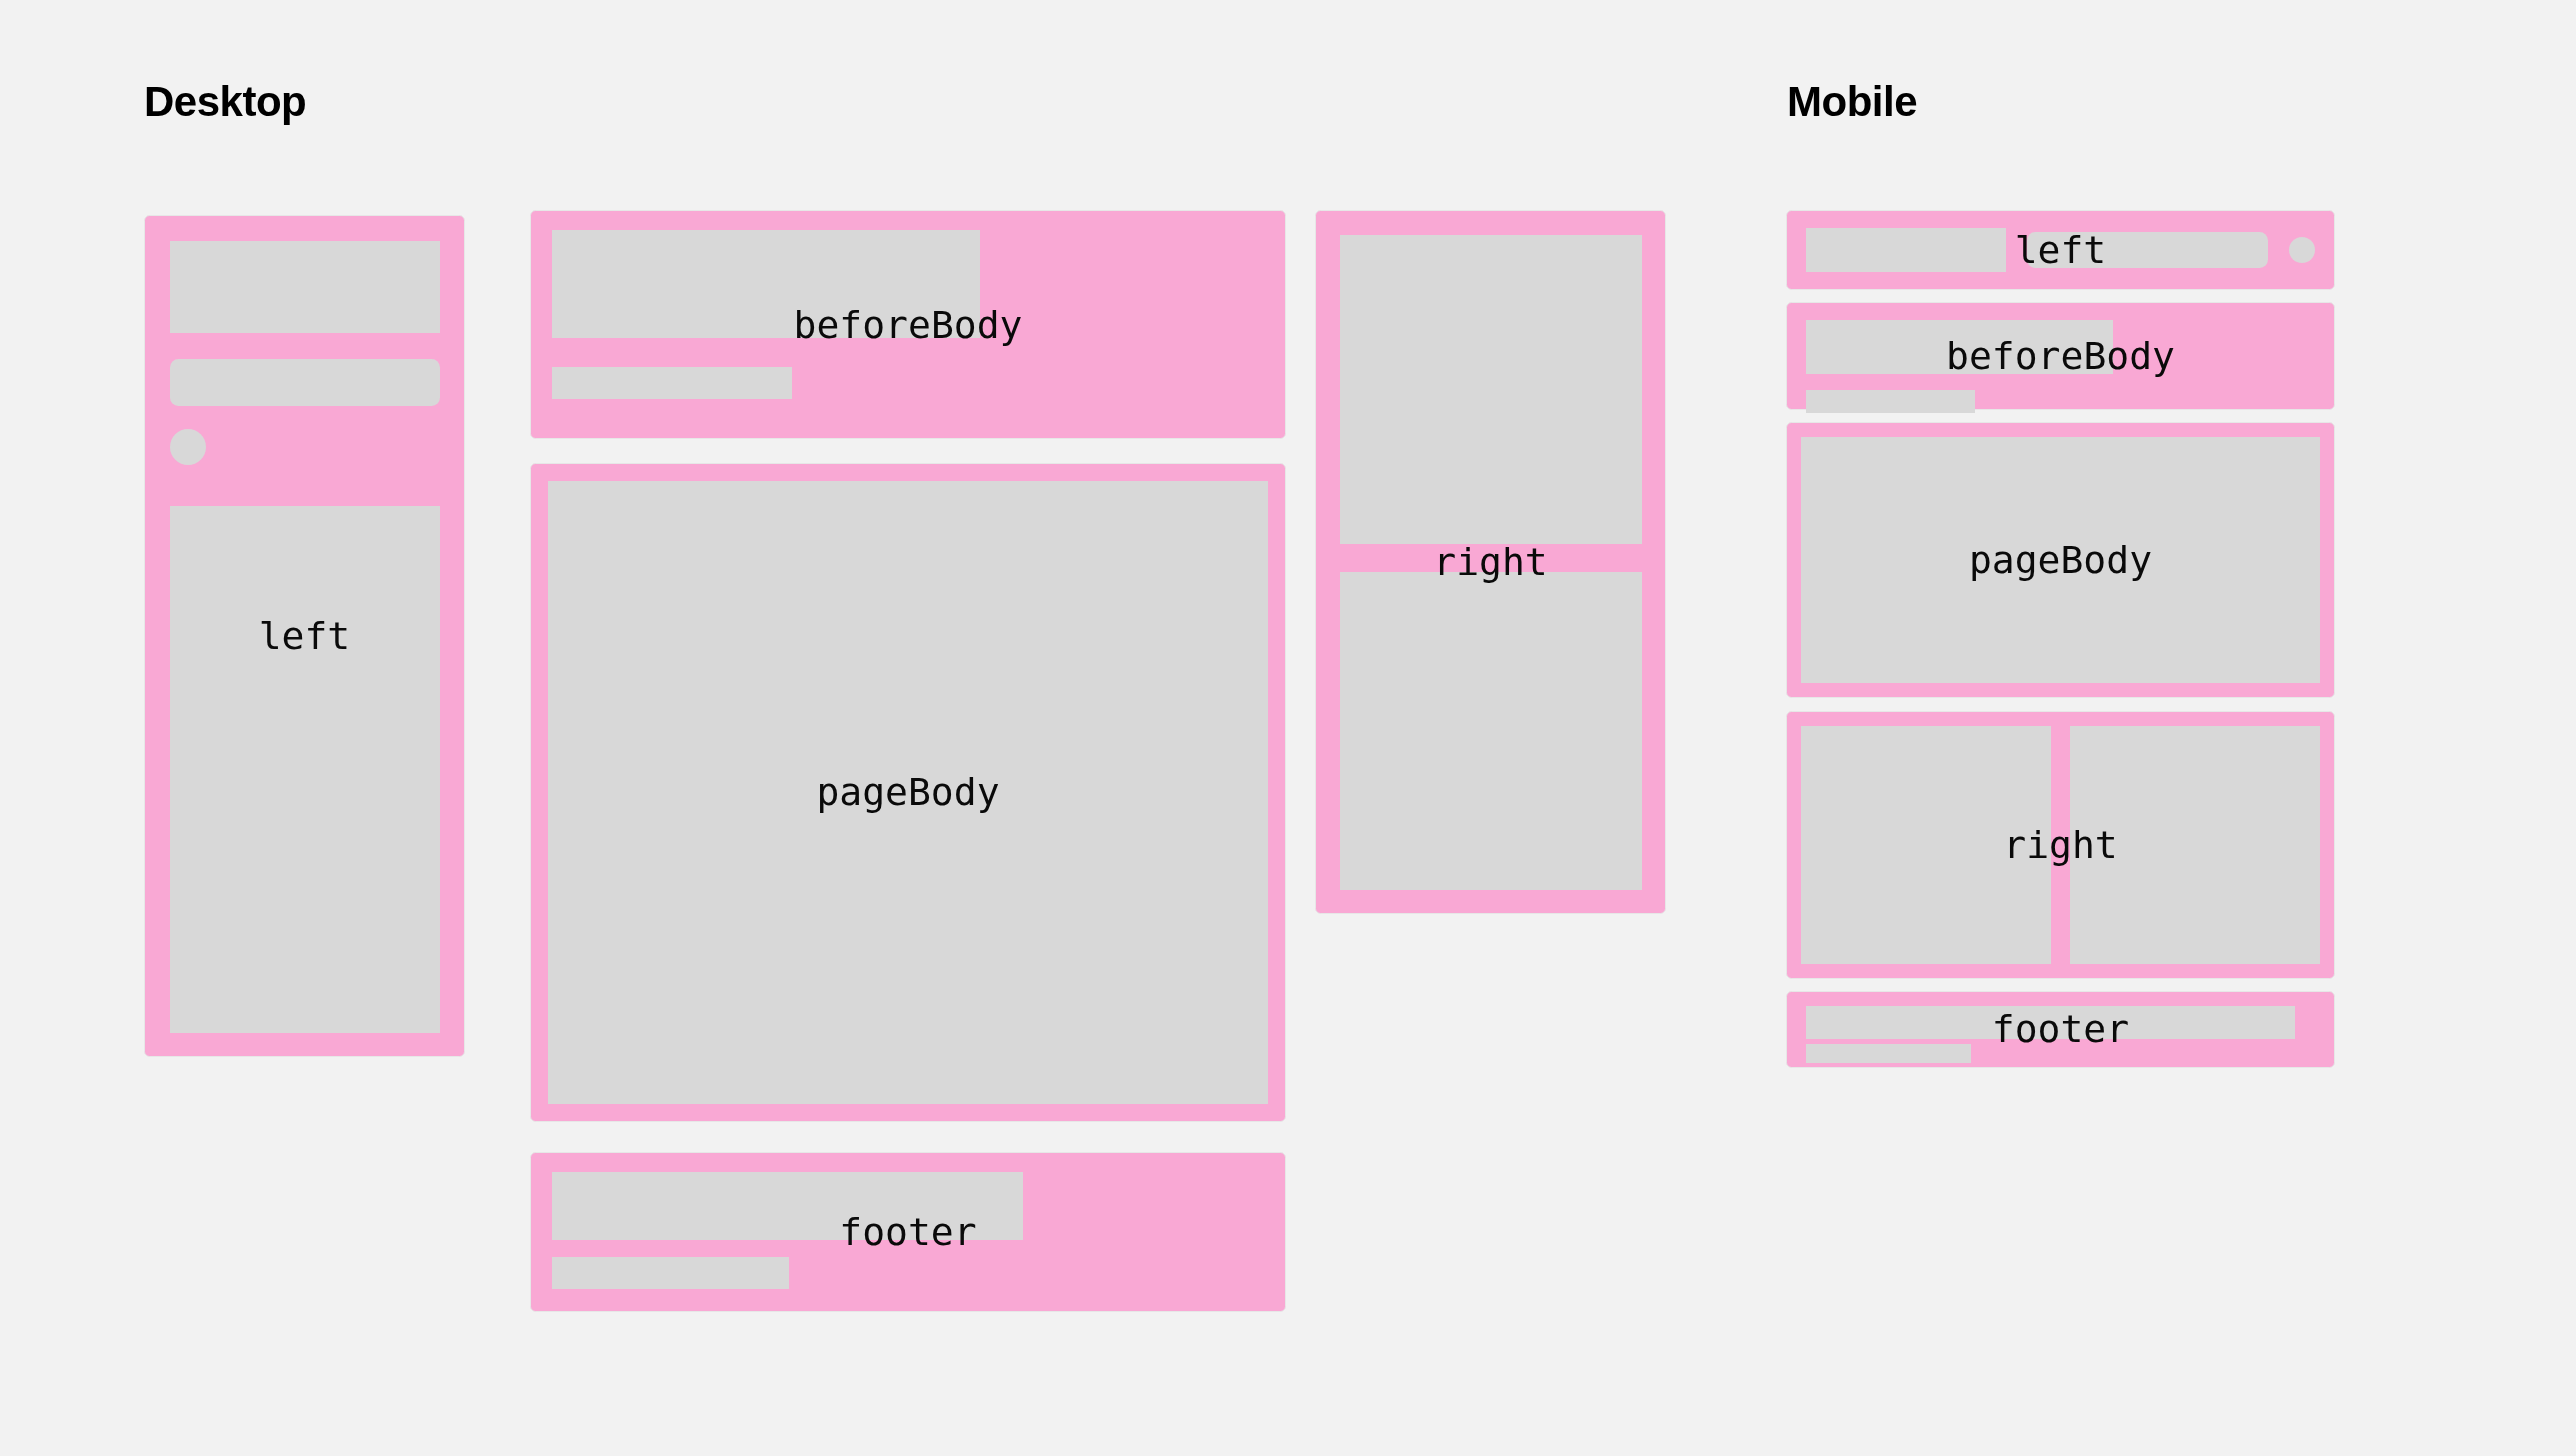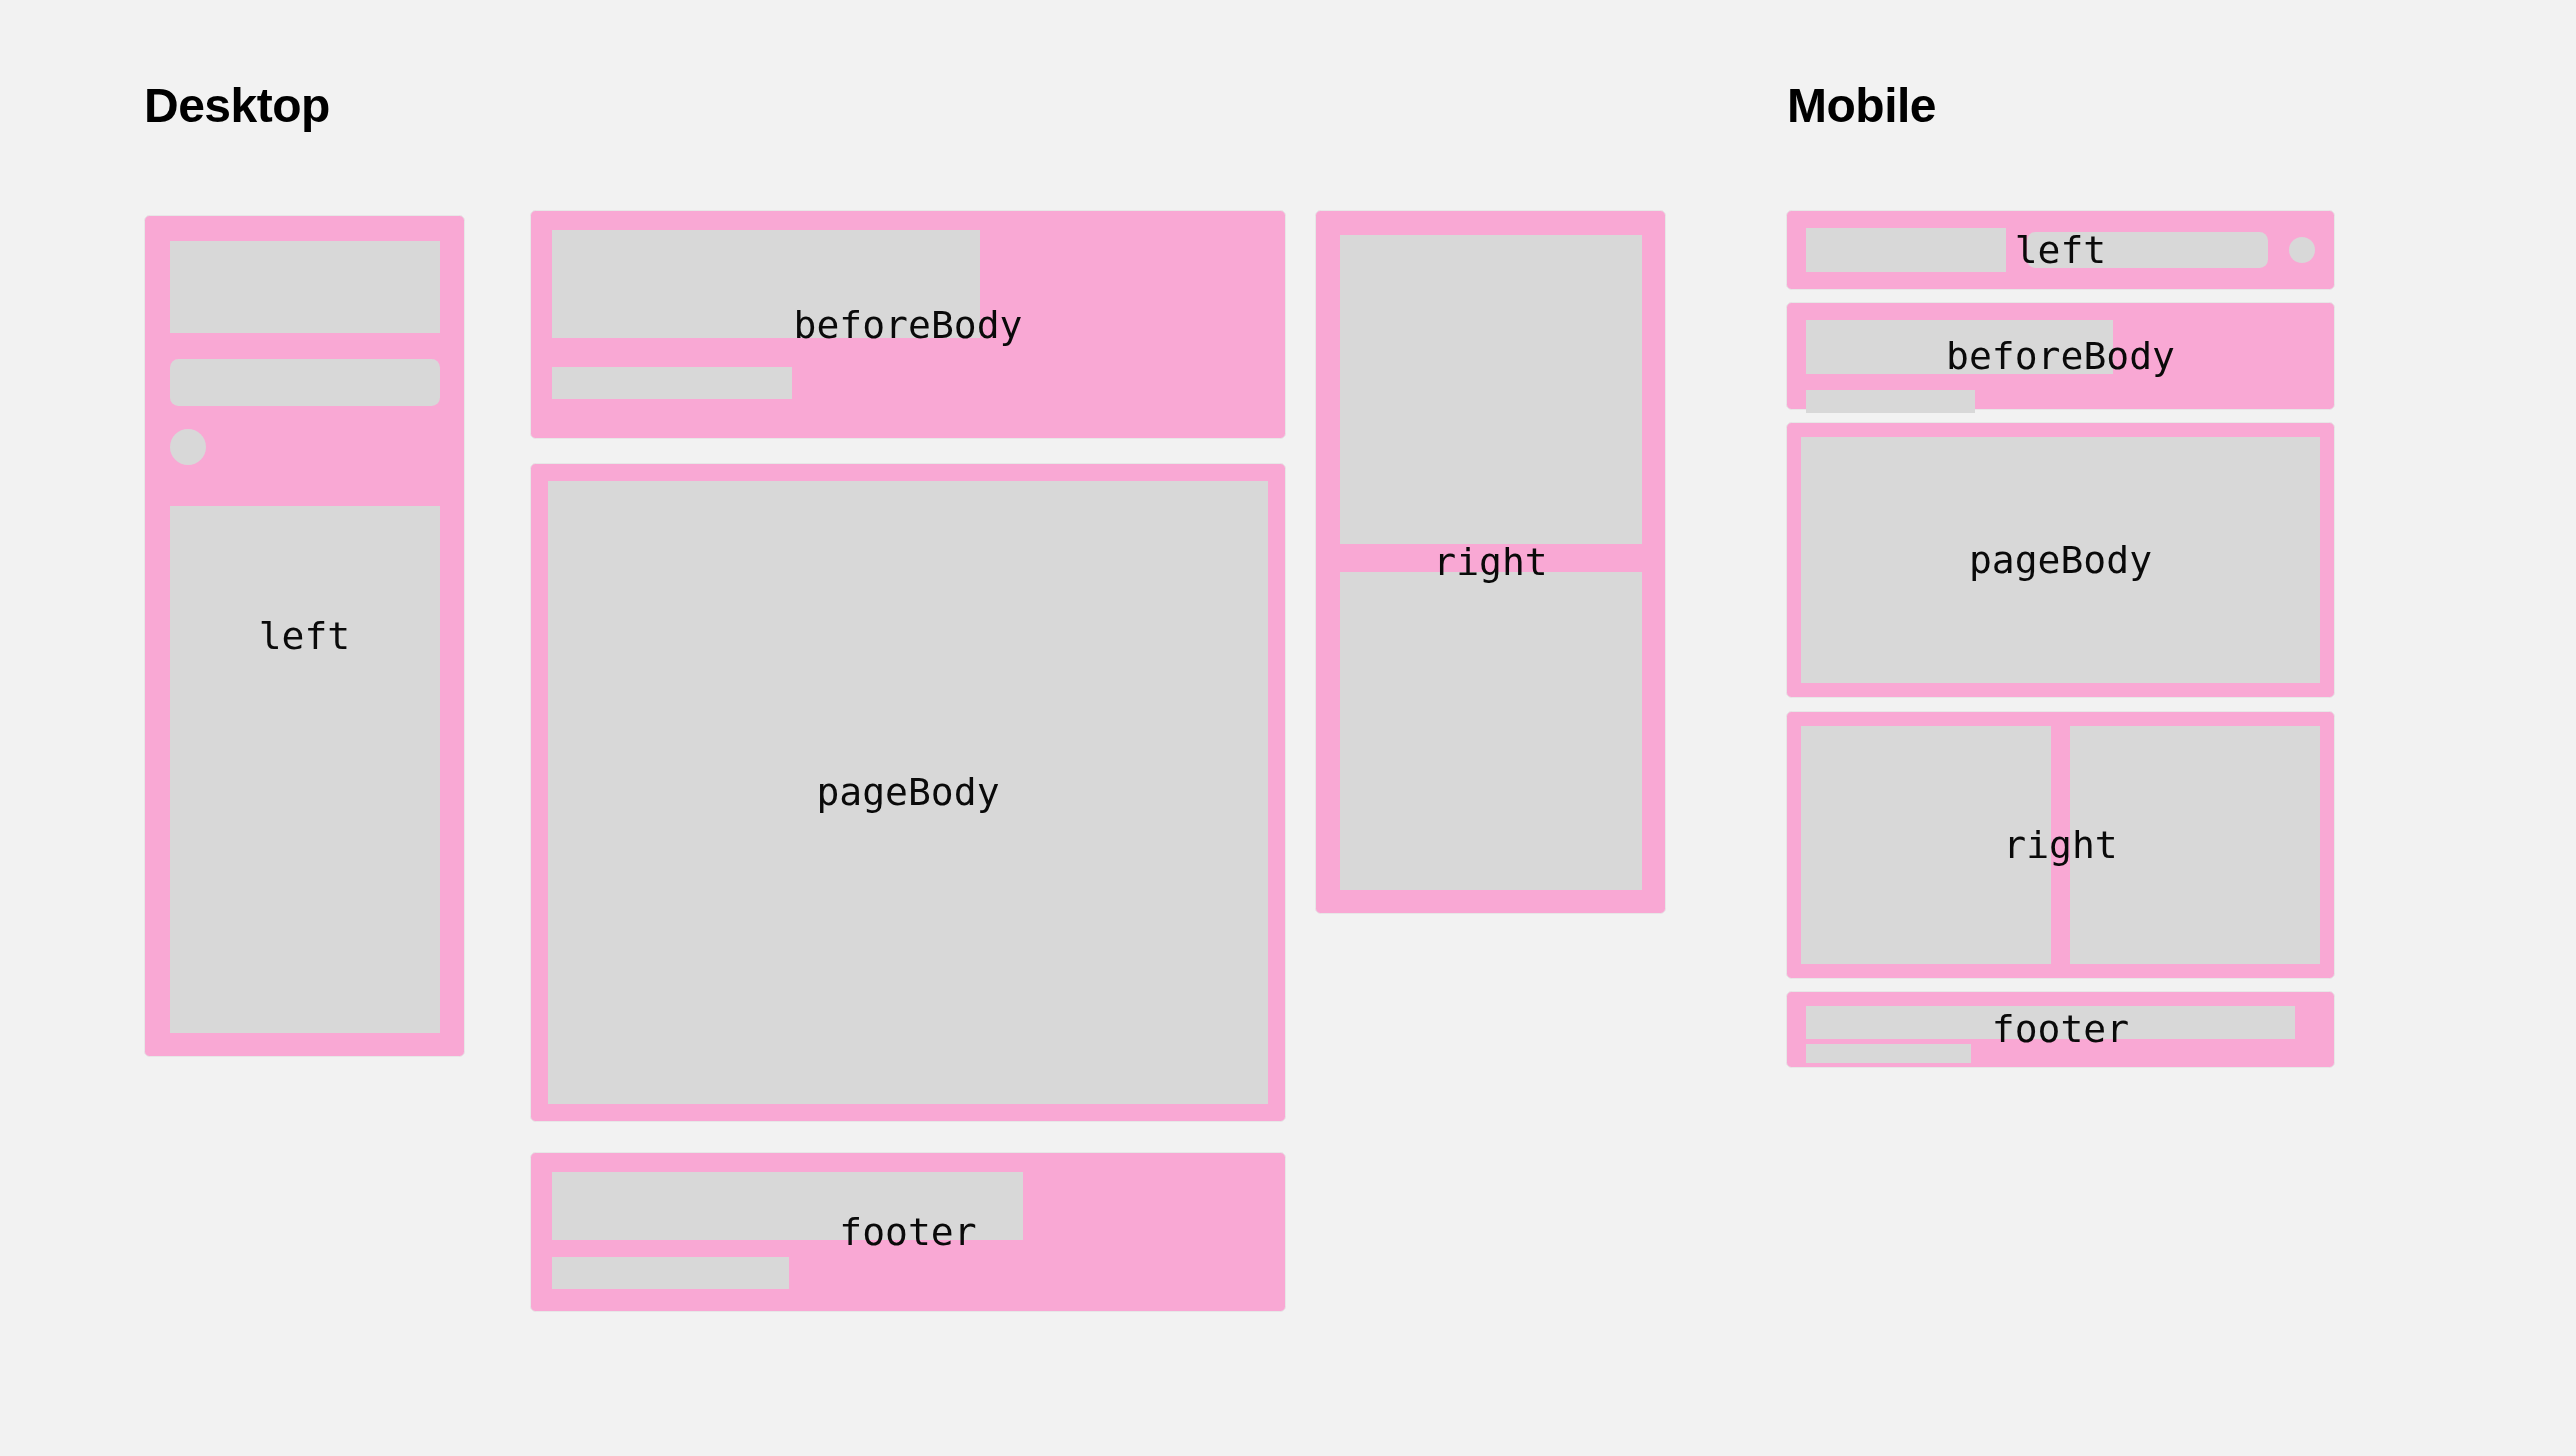--- a/index.html
+++ b/index.html
@@ -37,21 +37,21 @@
     color: #0a0a0a;
     pointer-events: none;
     white-space: nowrap;
   }
 
   
   .stage { position: relative; width: 2576px; height: 1456px; }
 
   .section-title {
     position: absolute;
-    font-size: 48px;
+    font-size: 42px;
     font-weight: bold;
     letter-spacing: -0.5px;
     color: #000;
   }
   #title-desktop { left: 144px; top: 78px; }
   #title-mobile  { left: 1787px; top: 78px; text-align: right; }
 
   
   #desktop-left-panel {
     position: absolute;

